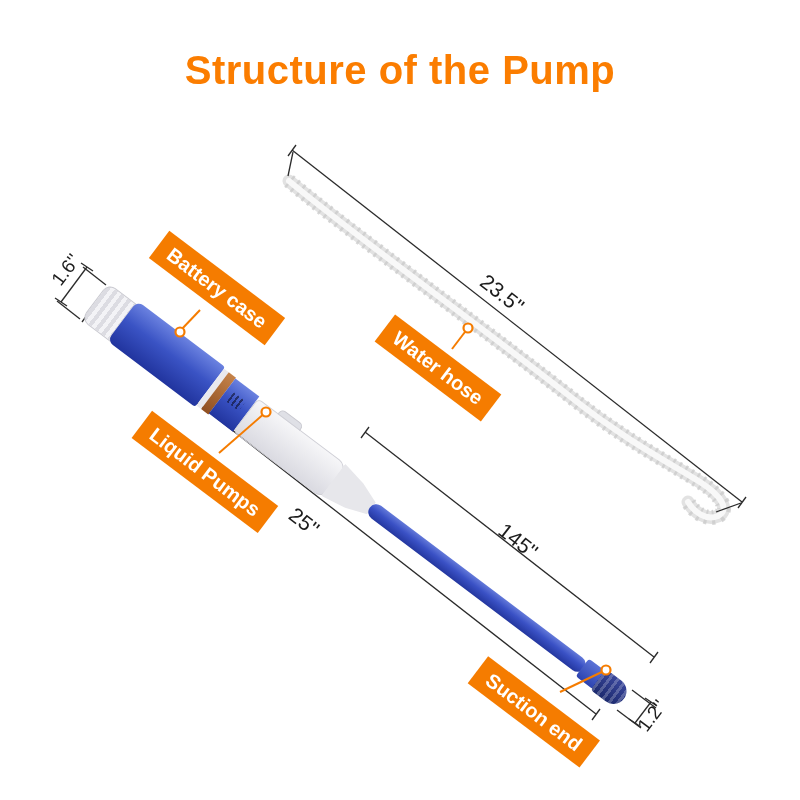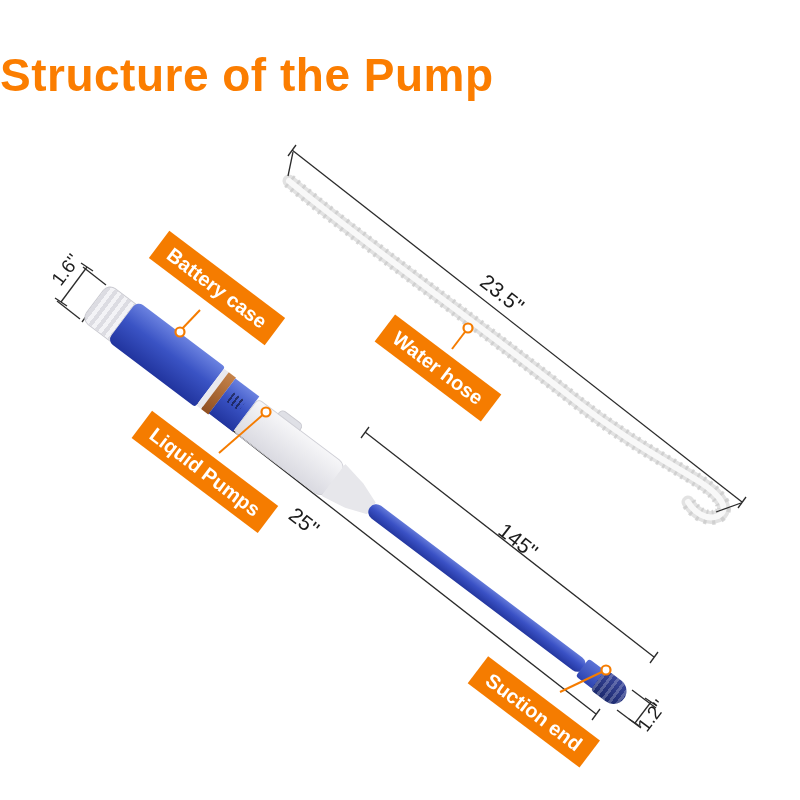--- a/index.html
+++ b/index.html
@@ -1,18 +1,18 @@
 <!DOCTYPE html>
 <html><head>
 <meta charset="utf-8">
 <style>
   html,body{margin:0;padding:0;background:#ffffff;font-family:"Liberation Sans",sans-serif;}
   .canvas{position:relative;width:800px;height:800px;background:#ffffff;overflow:hidden;}
-  .title{position:absolute;left:0;top:48px;width:800px;text-align:left;
-         font-size:46px;font-weight:700;color:#fb7d00;letter-spacing:0.5px;}
+  .title{position:absolute;left:0;top:48px;width:800px;text-align:center;
+         font-size:40px;font-weight:700;color:#fb7d00;letter-spacing:0.5px;}
   svg.layer{position:absolute;left:0;top:0;pointer-events:none;}
   
   .pump{position:absolute;left:112px;top:278px;width:664px;height:56px;
         transform:rotate(37deg);transform-origin:0 0;}
   .pump .part{position:absolute;}
   .cap{left:0;top:6px;width:36px;height:44px;border-radius:9px 2px 2px 9px;
        background:repeating-linear-gradient(90deg,#dcdce2 0 4px,#f3f3f6 4px 8px);
        border:1px solid #c9c9d0;}
   .battery{left:34px;top:3px;width:110px;height:50px;border-radius:7px 3px 3px 7px;
        background:linear-gradient(180deg,#6b82e0 0%,#3a53c4 45%,#21349e 100%);}

